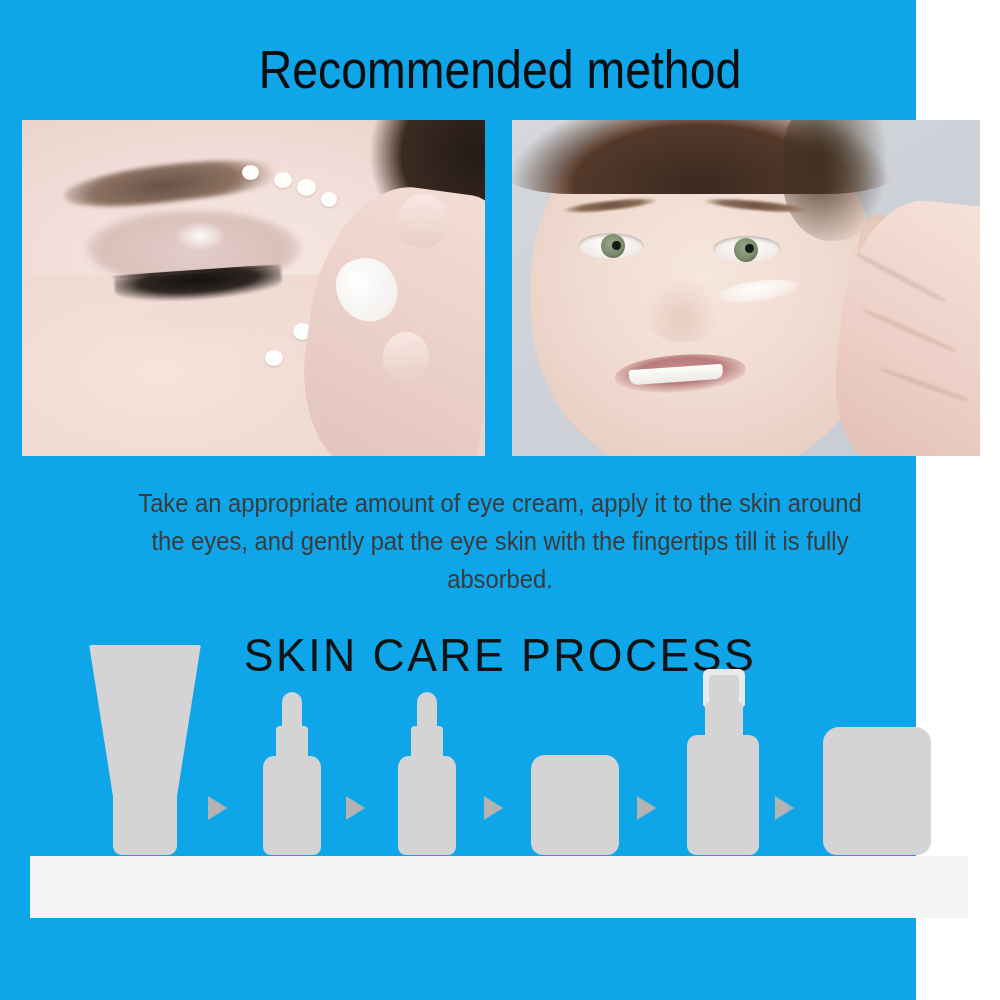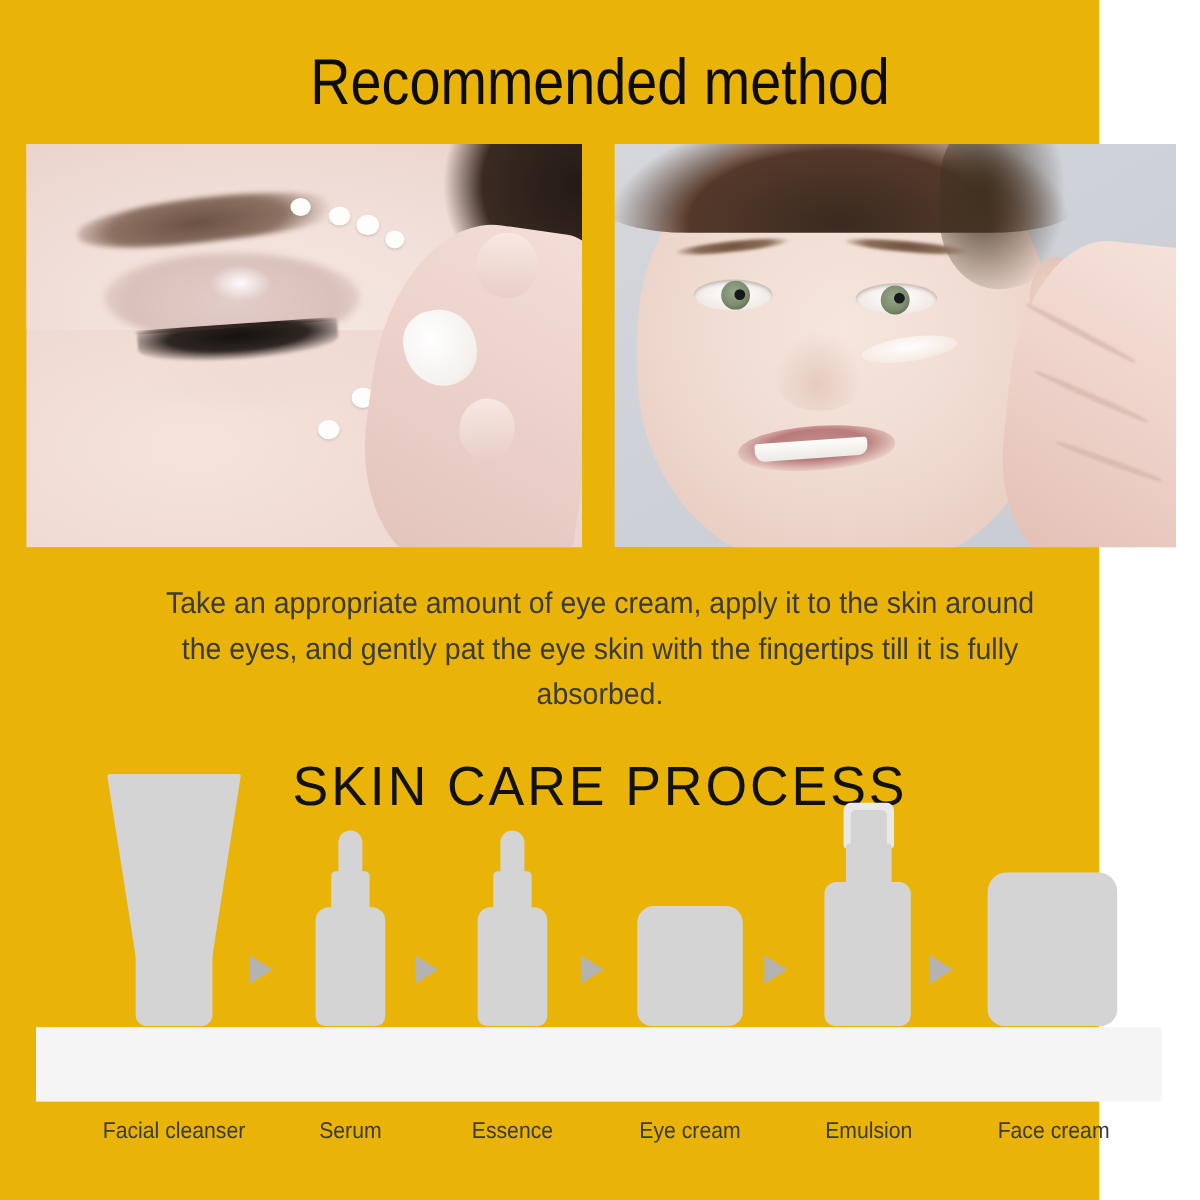--- a/index.html
+++ b/index.html
@@ -2,21 +2,21 @@
 <html><head>
 <meta charset="utf-8">
 <style>
   * { box-sizing: border-box; margin: 0; padding: 0; }
   html, body {
     width: 1000px; height: 1000px;
     background: #ffffff;
     font-family: "Liberation Sans", sans-serif;
     overflow: hidden;
   }
-  .page { position: relative; width: 916px; height: 1000px; background: #eab308; }
+  .page { position: relative; width: 916px; height: 1000px; background: #0ea5e9; }
 
   
   .main-title {
     position: absolute; left: 0; top: 42px; width: 1000px;
     text-align: center;
     font-family: "Liberation Sans", sans-serif;
     font-size: 54px;
     font-weight: 400;
     color: #0d0d0d;
     letter-spacing: 0px;
@@ -361,22 +361,14 @@
     <div class="arrow" style="left:775px;"></div>
 
     <div class="prod" style="left:823px;width:108px;height:128px;">
       <div class="silh">
         <div class="g" style="left:0;top:0;width:108px;height:128px;border-radius:16px 16px 14px 14px;"></div>
       </div>
     </div>
 
   </div>
 
-  <div class="labels">
-    <div class="plabel" style="left:55px;width:180px;">Facial cleanser</div>
-    <div class="plabel" style="left:232px;width:120px;">Serum</div>
-    <div class="plabel" style="left:367px;width:120px;">Essence</div>
-    <div class="plabel" style="left:510px;width:130px;">Eye cream</div>
-    <div class="plabel" style="left:663px;width:122px;">Emulsion</div>
-    <div class="plabel" style="left:812px;width:132px;">Face cream</div>
-  </div>
 
 </div>
 
 </body></html>

